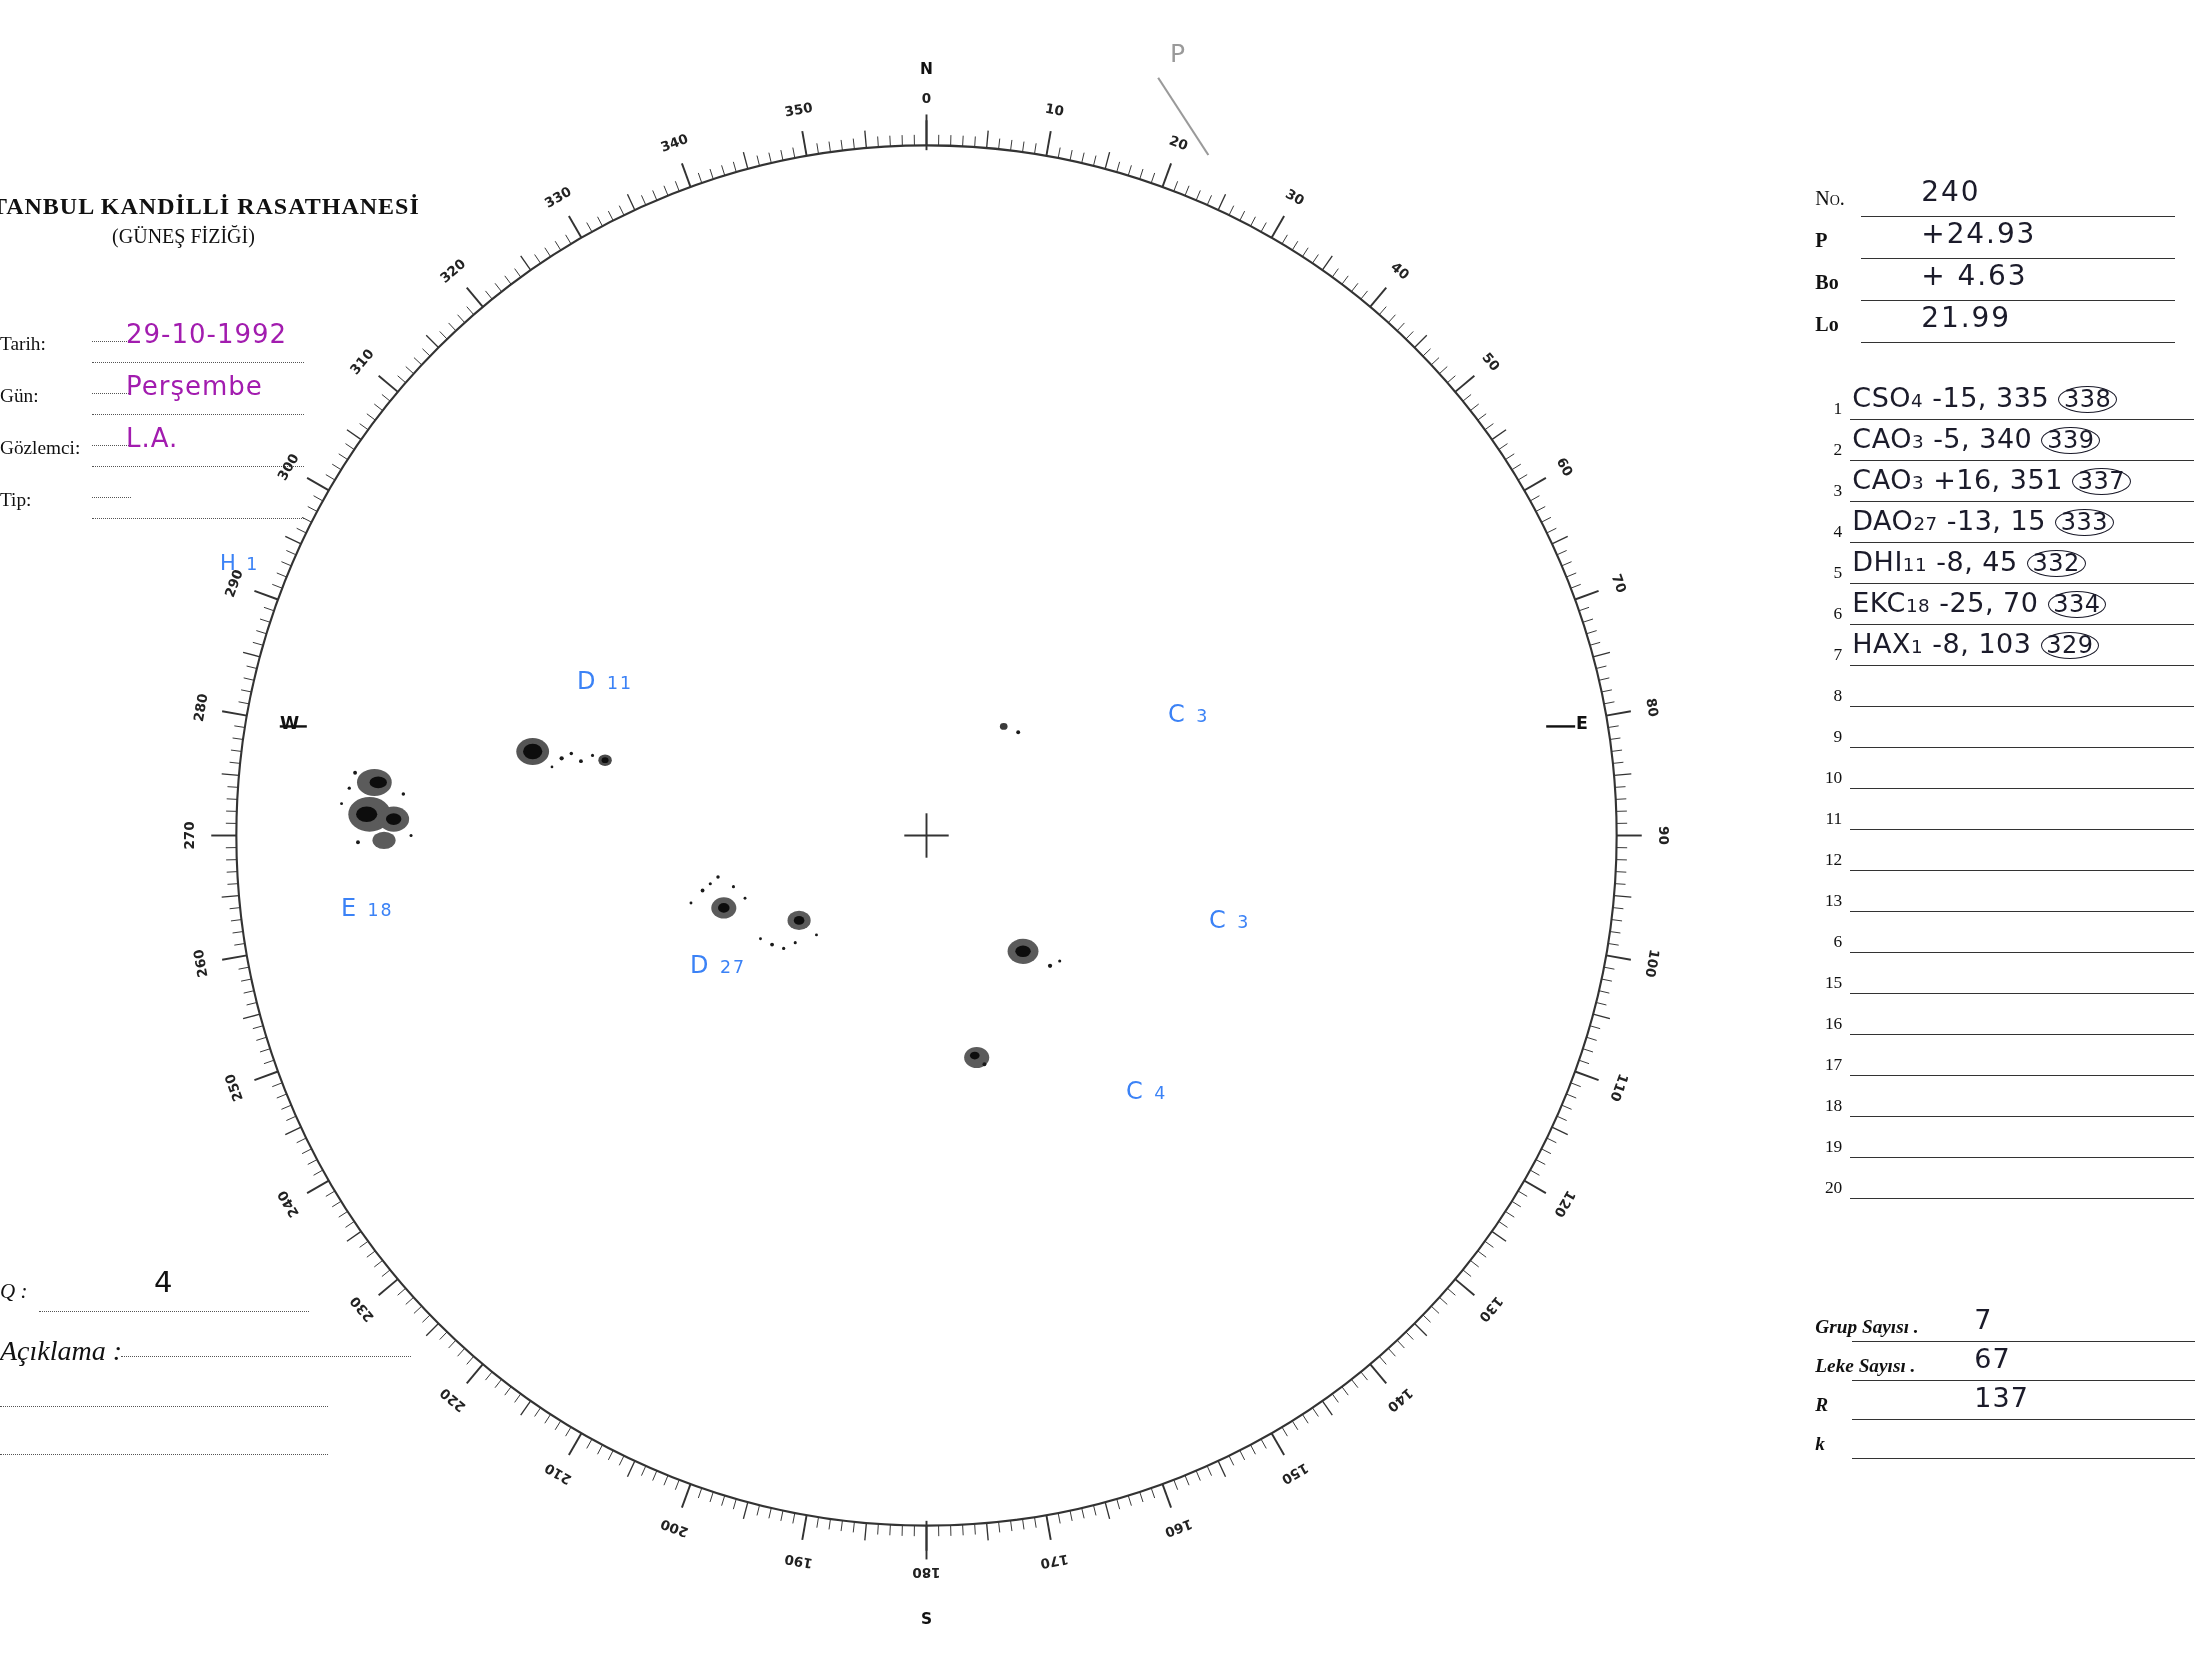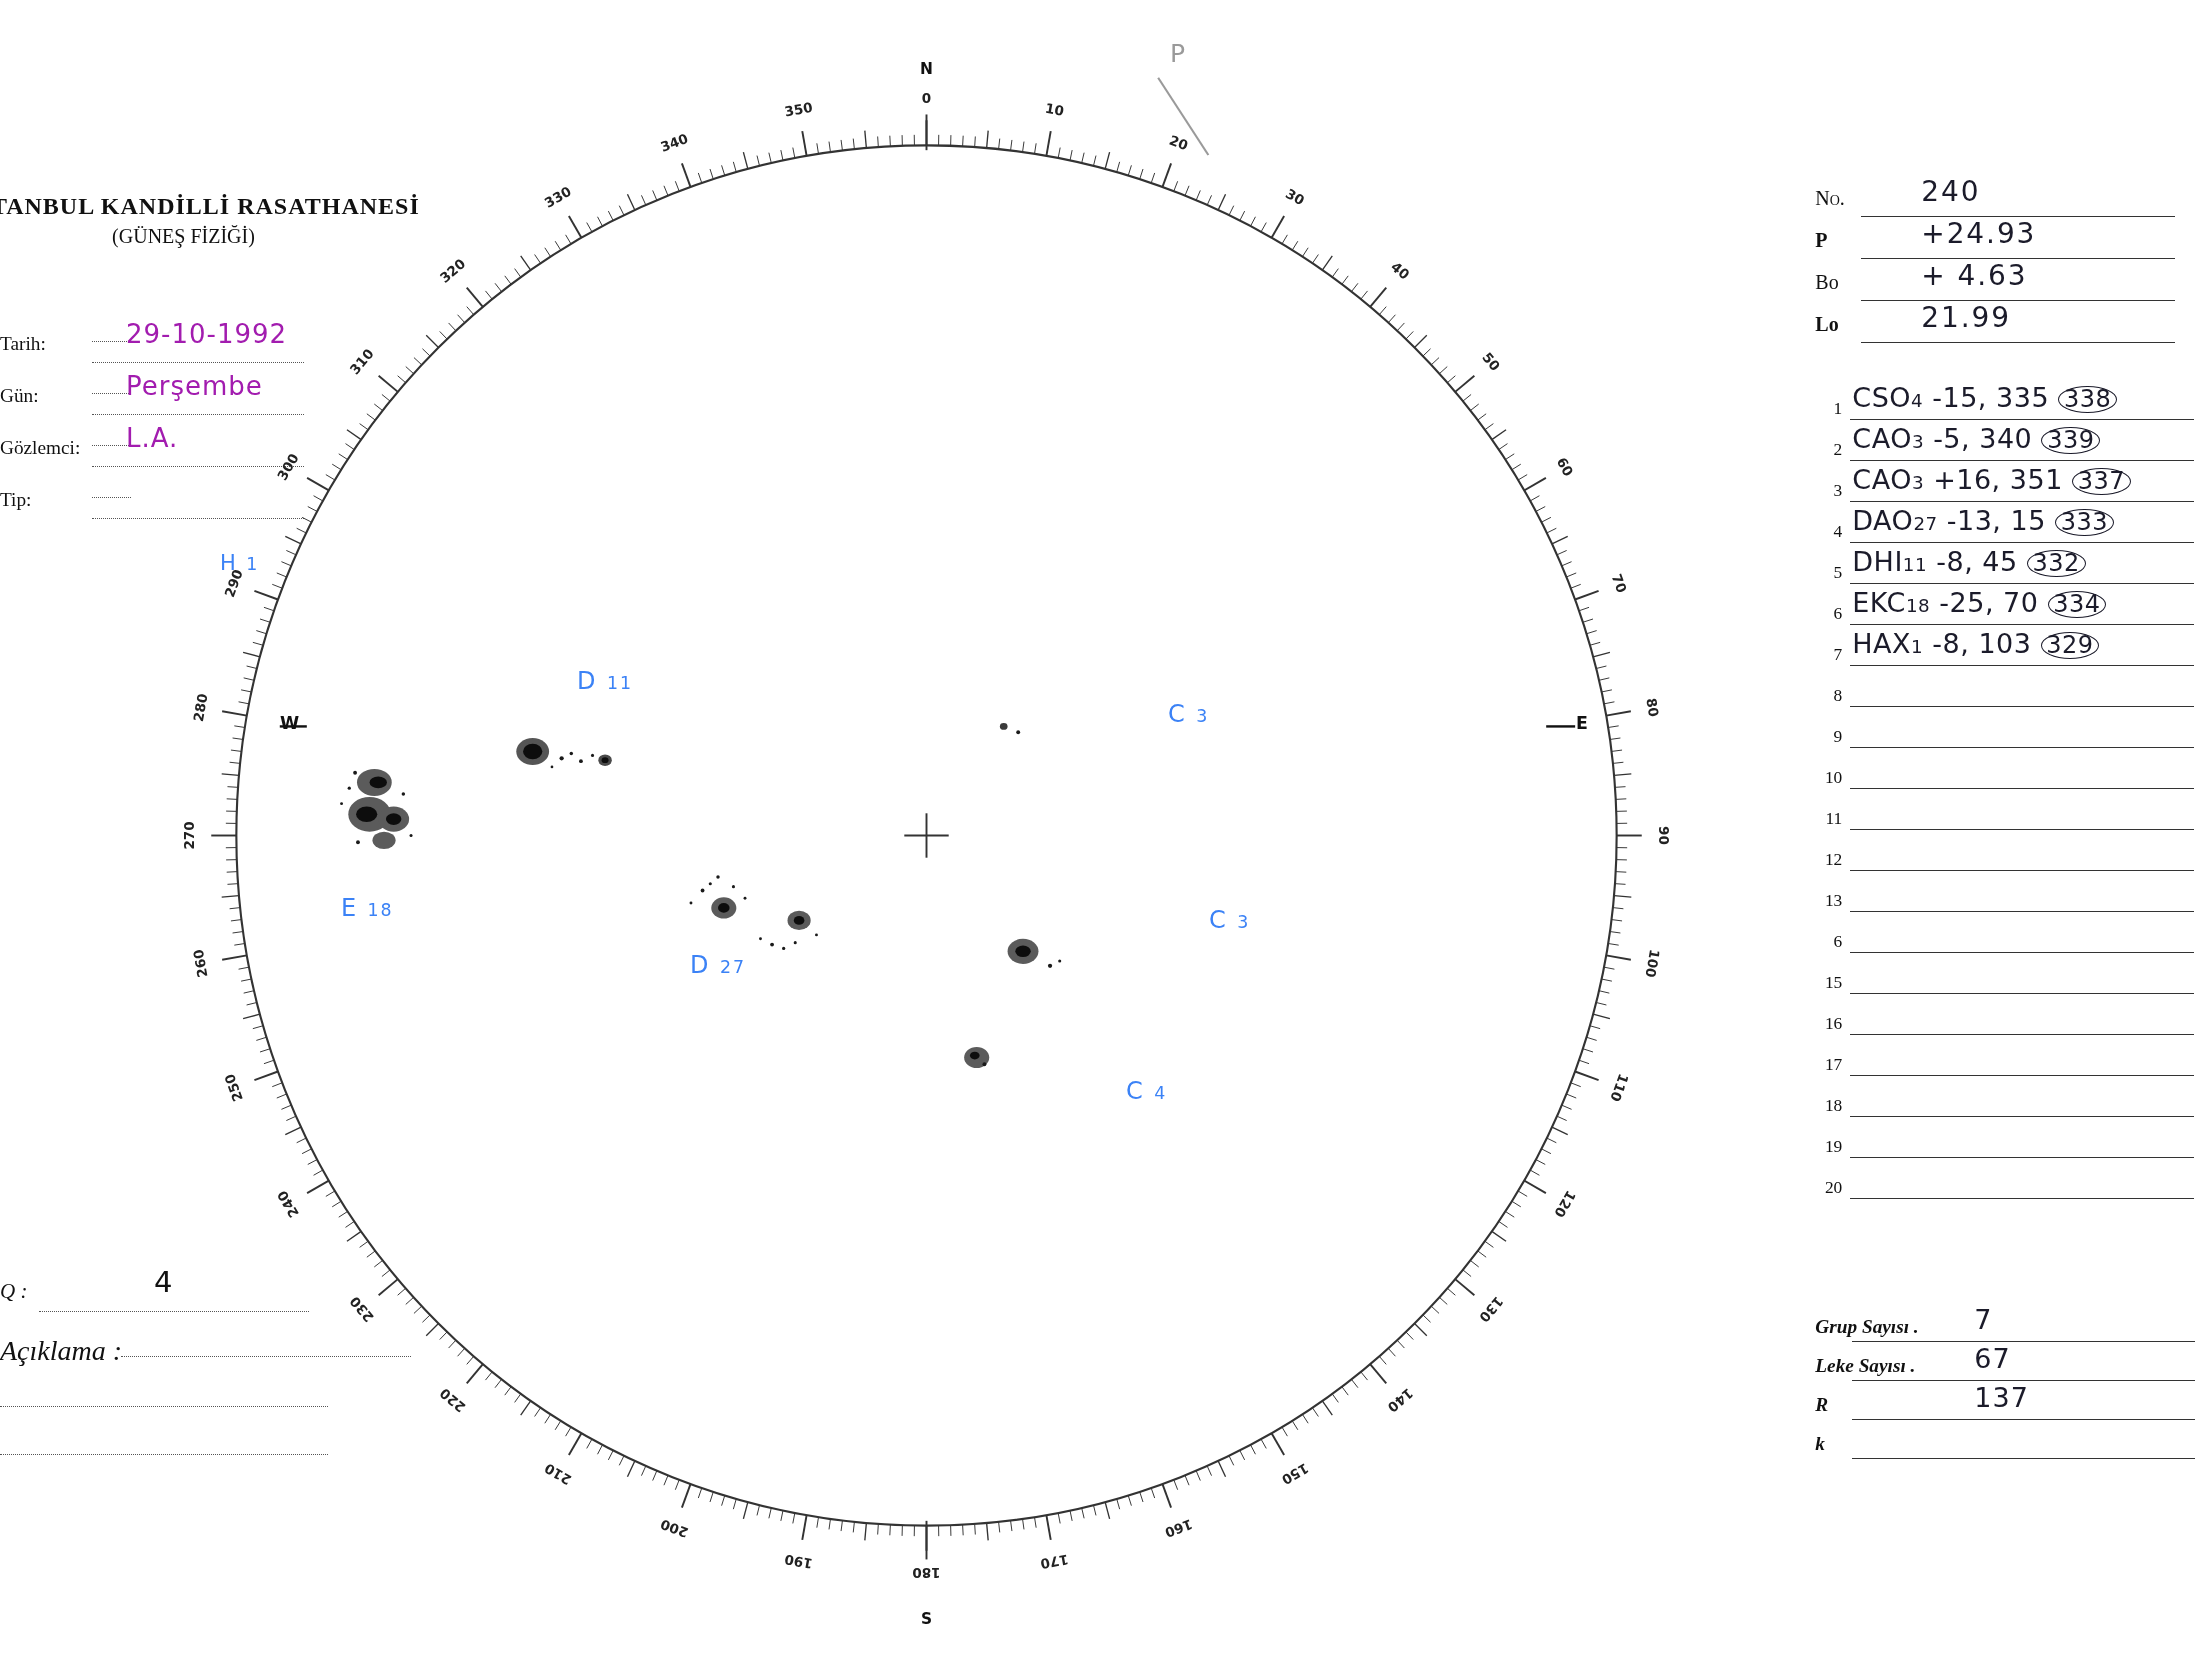--- a/index.html
+++ b/index.html
@@ -901,21 +901,21 @@
       <span class="param-label small-caps">No.</span>
       <span class="param-value">240</span>
       <span class="param-underline"></span>
     </div>
     <div class="param-row">
       <span class="param-label" style="font-weight:bold">P</span>
       <span class="param-value">+24.93</span>
       <span class="param-underline"></span>
     </div>
     <div class="param-row">
-      <span class="param-label" style="font-weight:normal">Bo</span>
+      <span class="param-label" style="font-weight:bold">Bo</span>
       <span class="param-value">+ 4.63</span>
       <span class="param-underline"></span>
     </div>
     <div class="param-row">
       <span class="param-label" style="font-weight:bold">Lo</span>
       <span class="param-value">21.99</span>
       <span class="param-underline"></span>
     </div>
   </div>
 

